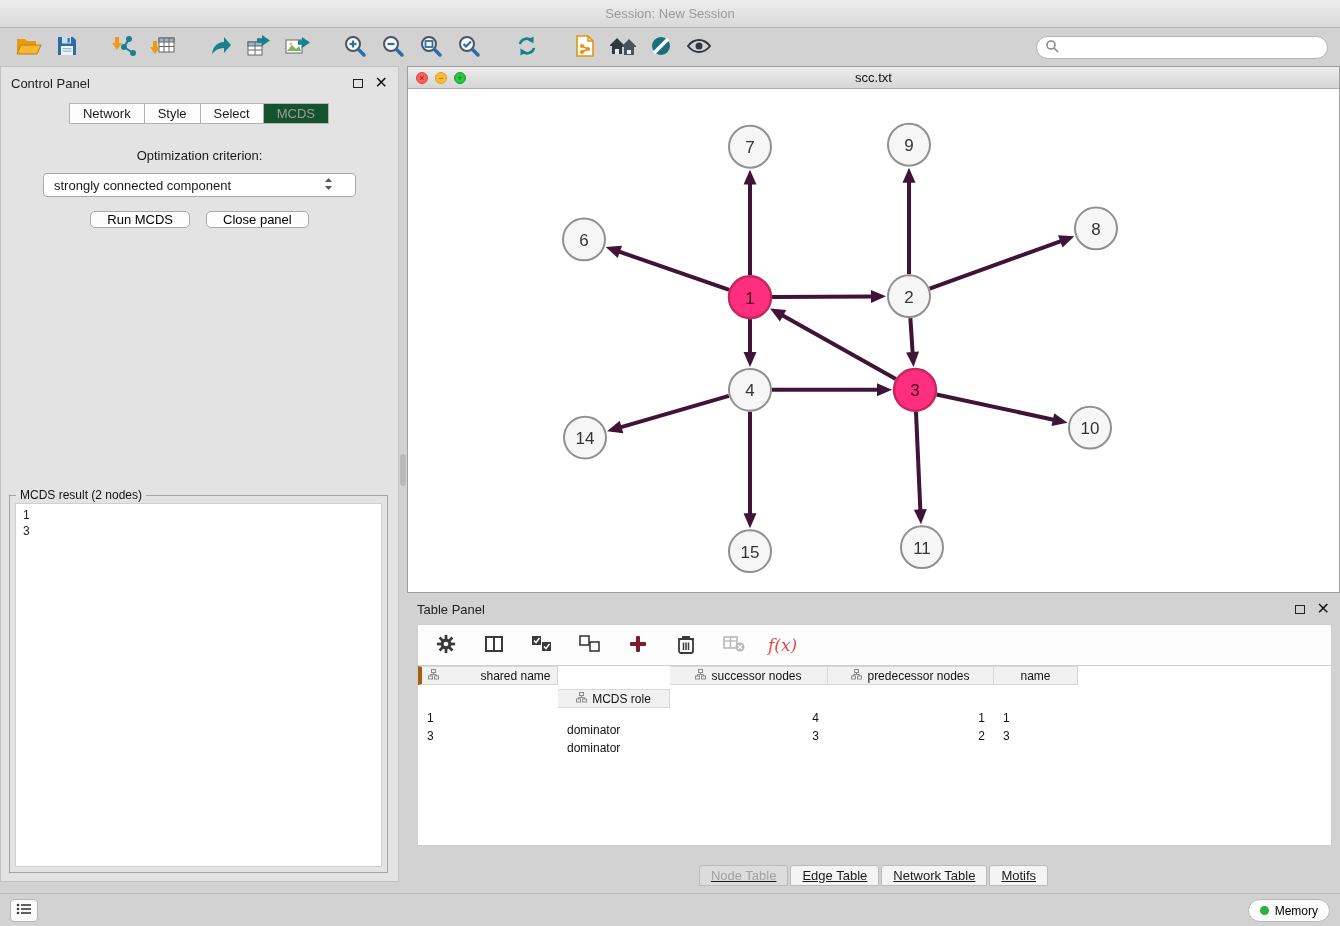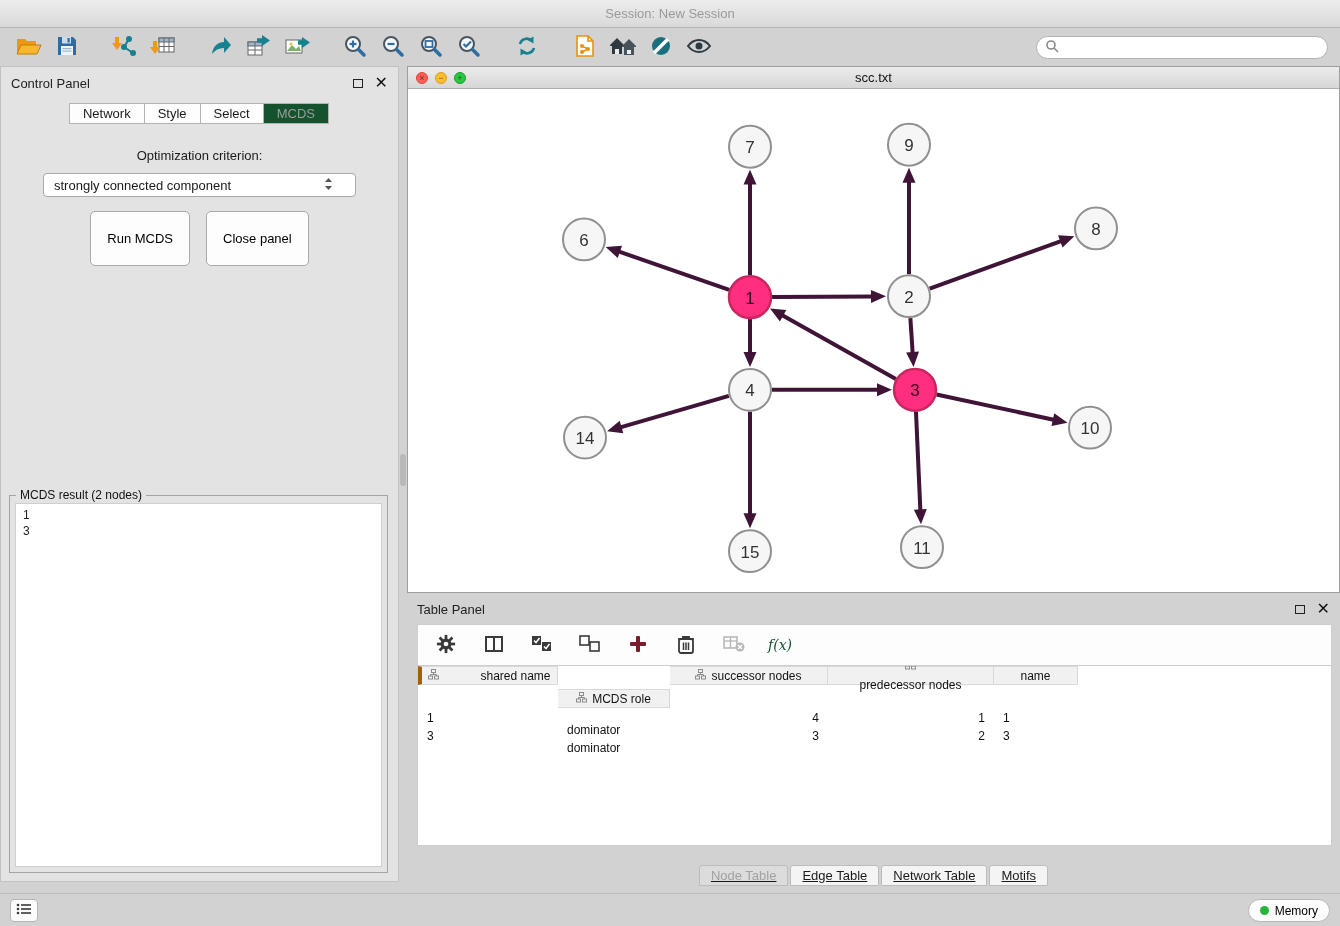--- a/index.html
+++ b/index.html
@@ -26,21 +26,21 @@
 .win-float{width:10px;height:9px;border:1.5px solid #222;margin-right:12px;}
 .win-close{font-weight:bold;font-size:16px;color:#111;line-height:16px;}
 .cp-tabs{display:flex;justify-content:center;margin-top:4px;}
 .cp-tab{border:1px solid #b3b3b3;background:#fdfdfd;padding:2px 13px;font-size:13px;margin-left:-1px;}
 .cp-tab.active{background:#14532d;color:#9c9c9c;}
 .opt-label{text-align:center;margin-top:24px;}
 .opt-select{display:flex;align-items:center;margin:10px 42px 0;height:24px;background:#fff;
   border:1px solid #a9a9a9;border-radius:4px;padding:0 22px 0 10px;}
 .opt-select .sel-text{flex:1;}
 .btn-row{display:flex;justify-content:center;gap:16px;margin-top:14px;}
-.btn{background:#fdfdfd;border:1px solid #a9a9a9;border-radius:5px;padding:19px 16px;font-size:13px;}
+.btn{background:#fdfdfd;border:1px solid #a9a9a9;border-radius:5px;padding:0 16px;font-size:13px;}
 .mcds-fieldset{position:absolute;left:8px;top:428px;right:10px;bottom:8px;border:1px solid #a5a5a5;}
 .mcds-legend{position:absolute;top:-8px;left:6px;background:#e3e3e3;padding:0 4px;font-size:12px;color:#111;}
 .mcds-list{position:absolute;left:5px;right:5px;top:7px;bottom:5px;background:#fff;border:1px solid #cfcfcf;
   padding:3px 7px;font-size:12px;line-height:16px;color:#222;overflow:hidden;}
 
 
 .splitter{position:absolute;left:399px;top:66px;width:8px;height:527px;background:#d2d2d2;}
 .splitter .thumb{position:absolute;left:1px;top:388px;width:6px;height:32px;background:#b9b9b9;border-radius:3px;}
 
 
@@ -54,29 +54,29 @@
 .light.green{background:#28c840;border:1px solid #1f9a31;}
 .nw-canvas{position:absolute;left:0;top:22px;right:0;bottom:0;background:#fff;}
 .nw-canvas svg{width:100%;height:100%;display:block;}
 
 
 .table-panel{position:absolute;left:407px;top:596px;width:933px;height:292px;background:#d2d2d2;}
 .tp-header{height:26px;display:flex;align-items:center;padding:0 10px;color:#222;}
 .tp-header .spacer{flex:1;}
 .tp-toolbar{position:absolute;left:10px;right:8px;top:28px;height:42px;background:#fdfdfd;
   border:1px solid #cecece;display:flex;align-items:center;padding-left:14px;gap:20px;}
-.fx{font-family:"DejaVu Serif","Liberation Serif",serif;font-style:italic;font-size:14px;color:#14532d;}
+.fx{font-family:"DejaVu Serif","Liberation Serif",serif;font-style:italic;font-size:17px;color:#ef4444;}
 .tp-table{position:absolute;left:10px;right:8px;top:70px;height:180px;background:#fff;border:1px solid #cecece;border-top:none;overflow:hidden;}
 .thead{display:flex;}
 .th{background:#f1f1f1;border:1px solid #d9d9d9;border-left:none;height:19px;
   display:flex;align-items:center;justify-content:center;gap:5px;font-size:12px;color:#111;}
 .th:first-child{border-left:4px solid #a16207;gap:41px;}
 .trow{display:flex;height:16px;align-items:center;font-size:12px;color:#111;margin-top:2px;}
 .td{padding:0 9px;overflow:hidden;white-space:nowrap;}
-.c0{width:140px;}.c1{width:112px;margin-top:23px;}.c2{width:158px;}.c3{width:166px;flex-direction:column;}.c4{width:84px;}
+.c0{width:140px;}.c1{width:112px;margin-top:23px;}.c2{width:158px;}.c3{width:166px;}.c4{width:84px;}
 .ra{text-align:right;}
 .tp-tabs{position:absolute;left:0;right:0;bottom:2px;display:flex;justify-content:center;gap:2px;text-decoration:underline;}
 .tp-tab{border:1px solid #bcbcbc;background:#f4f4f4;padding:2px 11px;font-size:13px;border-radius:3px 3px 0 0;}
 .tp-tab.active{background:#dcdcdc;color:#a2a2a2;}
 
 
 .statusbar{position:absolute;left:0;bottom:0;width:1340px;height:33px;background:#d2d2d2;border-top:1px solid #bcbcbc;}
 .list-btn{position:absolute;left:10px;top:5px;width:28px;height:23px;background:#fcfcfc;border:1px solid #b7b7b7;
   border-radius:4px;display:flex;align-items:center;justify-content:center;}
 .memory-btn{position:absolute;right:10px;top:5px;height:23px;background:#fcfcfc;border:1px solid #b7b7b7;

